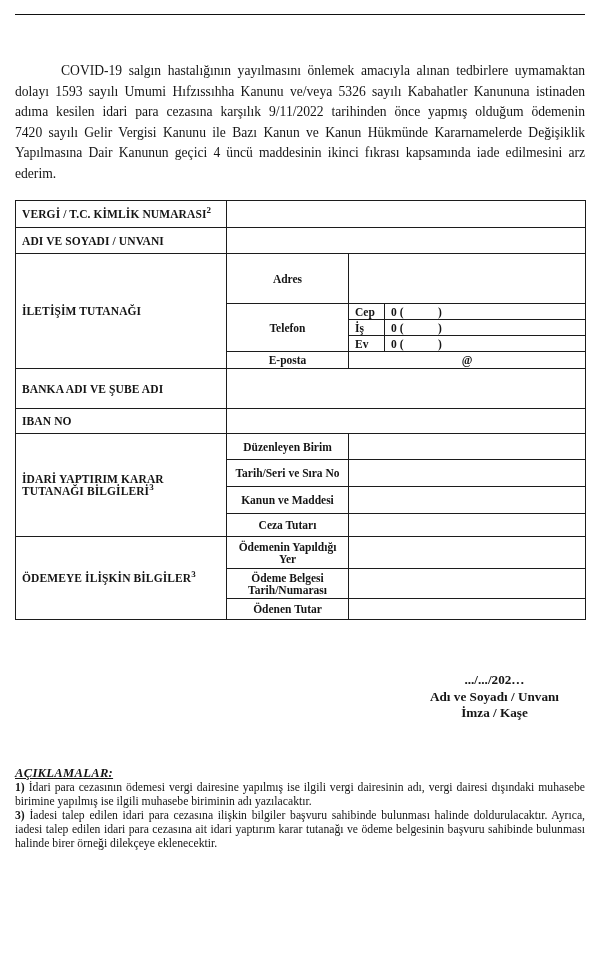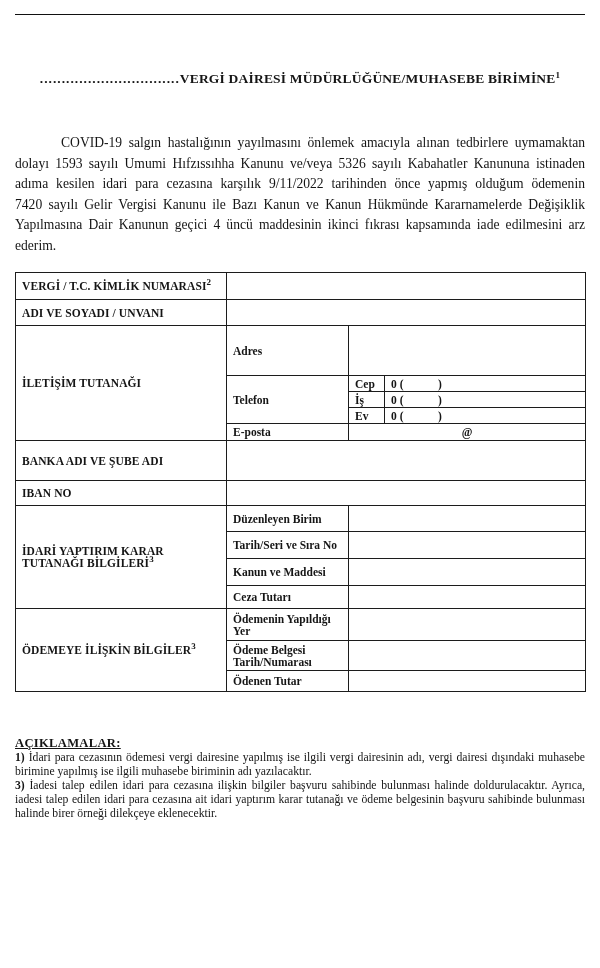--- a/index.html
+++ b/index.html
@@ -26,45 +26,44 @@
 
   
   .petition{margin-top:46px;font-size:13.6px;line-height:20.5px;
             text-align:justify;text-indent:46px;word-spacing:2px;}
 
   
   table.form{border-collapse:collapse;table-layout:fixed;width:570px;margin-top:16px;}
   table.form td{border:1.5px solid #1c1c1c;padding:1px 6px;vertical-align:middle;
                 font-size:11.5px;font-weight:bold;overflow:hidden;}
   td.lblmain{letter-spacing:.1px;}
-  td.sublbl{font-size:11.8px;}
+  td.sublbl{font-size:11.8px;text-align:center;}
   td.minilbl{padding:1px 4px;}
   td.val{font-weight:normal;font-size:12px;}
   td.phoneval{font-weight:normal;font-size:12px;white-space:pre;}
   td.emailval{font-weight:normal;font-size:13px;text-align:center;}
 
   
   .sigblock{margin-top:52px;width:fit-content;margin-left:auto;margin-right:26px;
             text-align:center;font-weight:bold;font-size:13.2px;line-height:16.5px;}
 
   
   .notes{margin-top:44px;font-size:11.7px;line-height:14px;text-align:justify;}
   .notes .heading{font-weight:bold;font-size:12.6px;text-decoration:underline;
-                  letter-spacing:.3px;margin:0 0 1px 0;}
+                  letter-spacing:.3px;margin:0 0 1px 0;font-style:italic;}
   .notes p{margin:0;}
   .notes .num{font-weight:bold;}
 </style>
 </head>
 <body>
 
 <div class="page">
 
   <hr class="rule">
 
-  <div class="addressee"><span class="dots">................................</span><span>VERGİ DAİRESİ MÜDÜRLÜĞÜNE/MUHASEBE BİRİMİNE</span><sup>1</sup></div>
 
   <p class="petition">COVID-19 salgın hastalığının yayılmasını önlemek amacıyla alınan tedbirlere uymamaktan dolayı 1593 sayılı Umumi Hıfzıssıhha Kanunu ve/veya 5326 sayılı Kabahatler Kanununa istinaden adıma kesilen idari para cezasına karşılık 9/11/2022 tarihinden önce yapmış olduğum ödemenin 7420 sayılı Gelir Vergisi Kanunu ile Bazı Kanun ve Kanun Hükmünde Kararnamelerde Değişiklik Yapılmasına Dair Kanunun geçici 4 üncü maddesinin ikinci fıkrası kapsamında iade edilmesini arz ederim.</p>
 
   <table class="form">
     <colgroup>
       <col style="width:211px">
         <col style="width:122px">
         <col style="width:36px">
         <col style="width:201px">
     </colgroup>
@@ -137,20 +136,25 @@
         <td class="sublbl">Ödeme Belgesi Tarih/Numarası</td>
         <td class="val" colspan="2"></td>
       </tr>
       <tr style="height:21px">
         <td class="sublbl">Ödenen Tutar</td>
         <td class="val" colspan="2"></td>
       </tr>
     </tbody>
   </table>
 
+  <div class="sigblock">
+    <div>.../.../202…</div>
+    <div>Adı ve Soyadı / Unvanı</div>
+    <div>İmza / Kaşe</div>
+  </div>
 
   <div class="notes">
     <div class="heading">AÇIKLAMALAR:</div>
     <p><span class="num">1)</span><span> İdari para cezasının ödemesi vergi dairesine yapılmış ise ilgili vergi dairesinin adı, vergi dairesi dışındaki muhasebe birimine yapılmış ise ilgili muhasebe biriminin adı yazılacaktır.</span></p>
     <p><span class="num">3)</span><span> İadesi talep edilen idari para cezasına ilişkin bilgiler başvuru sahibinde bulunması halinde doldurulacaktır. Ayrıca, iadesi talep edilen idari para cezasına ait idari yaptırım karar tutanağı ve ödeme belgesinin başvuru sahibinde bulunması halinde birer örneği dilekçeye eklenecektir.</span></p>
   </div>
 
 </div>
 
 </body></html>

